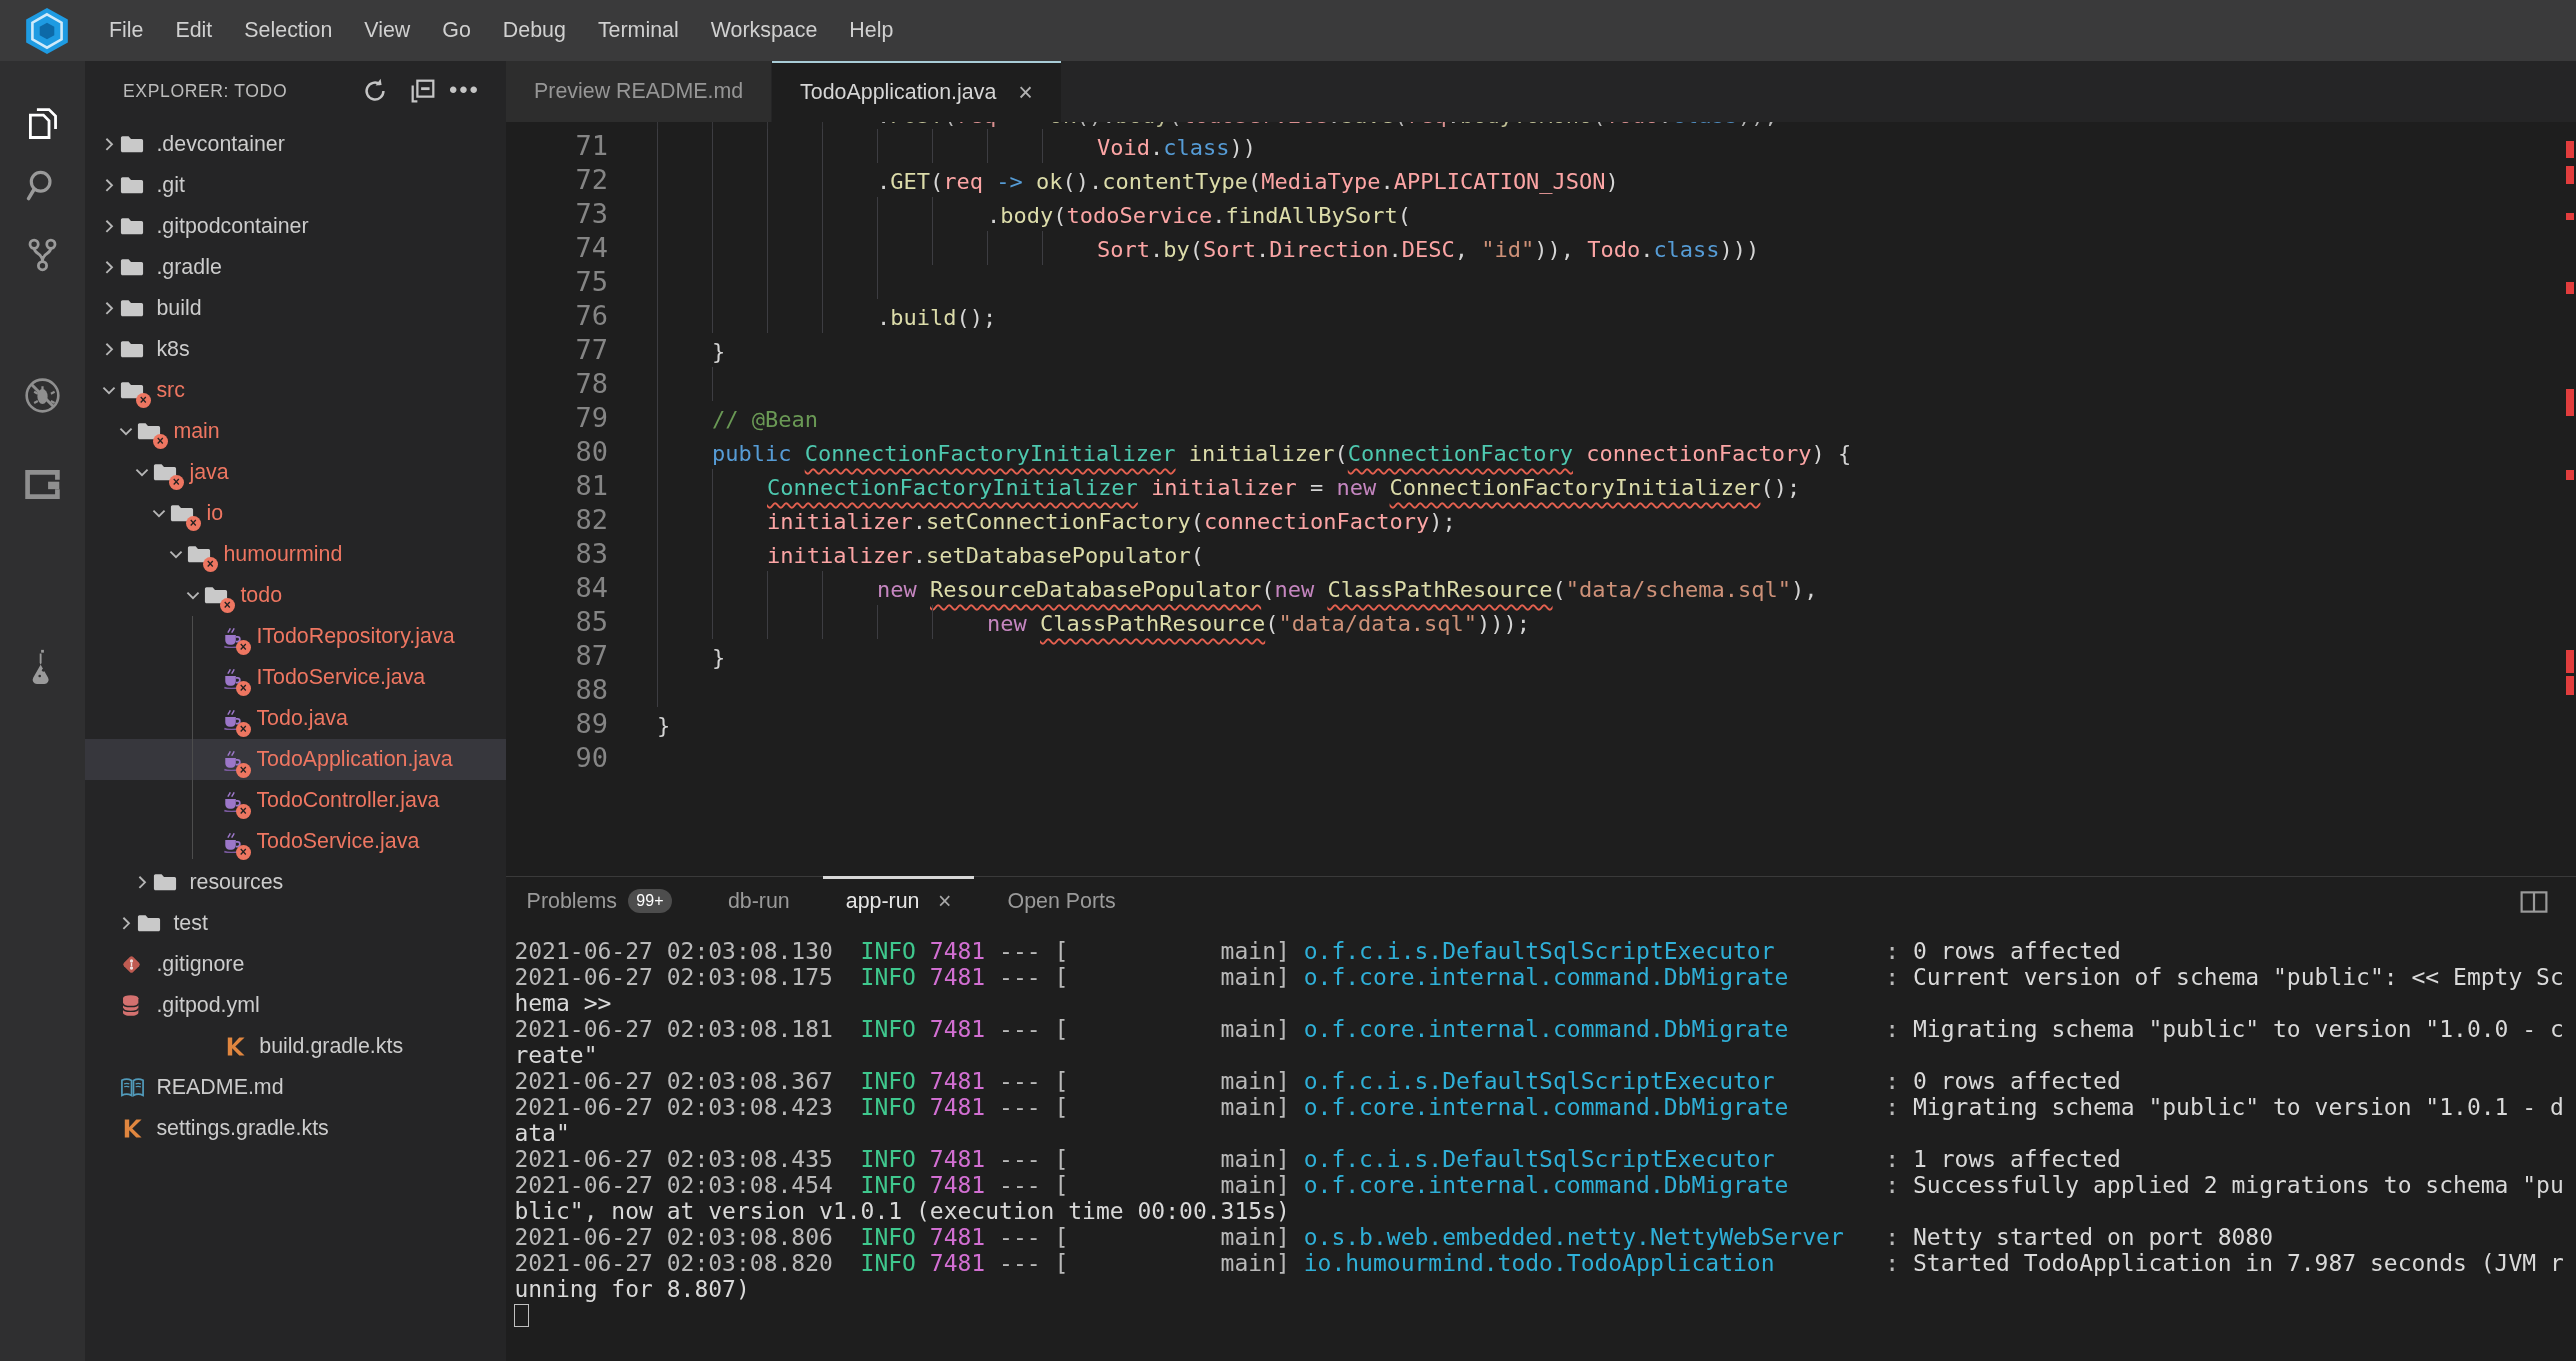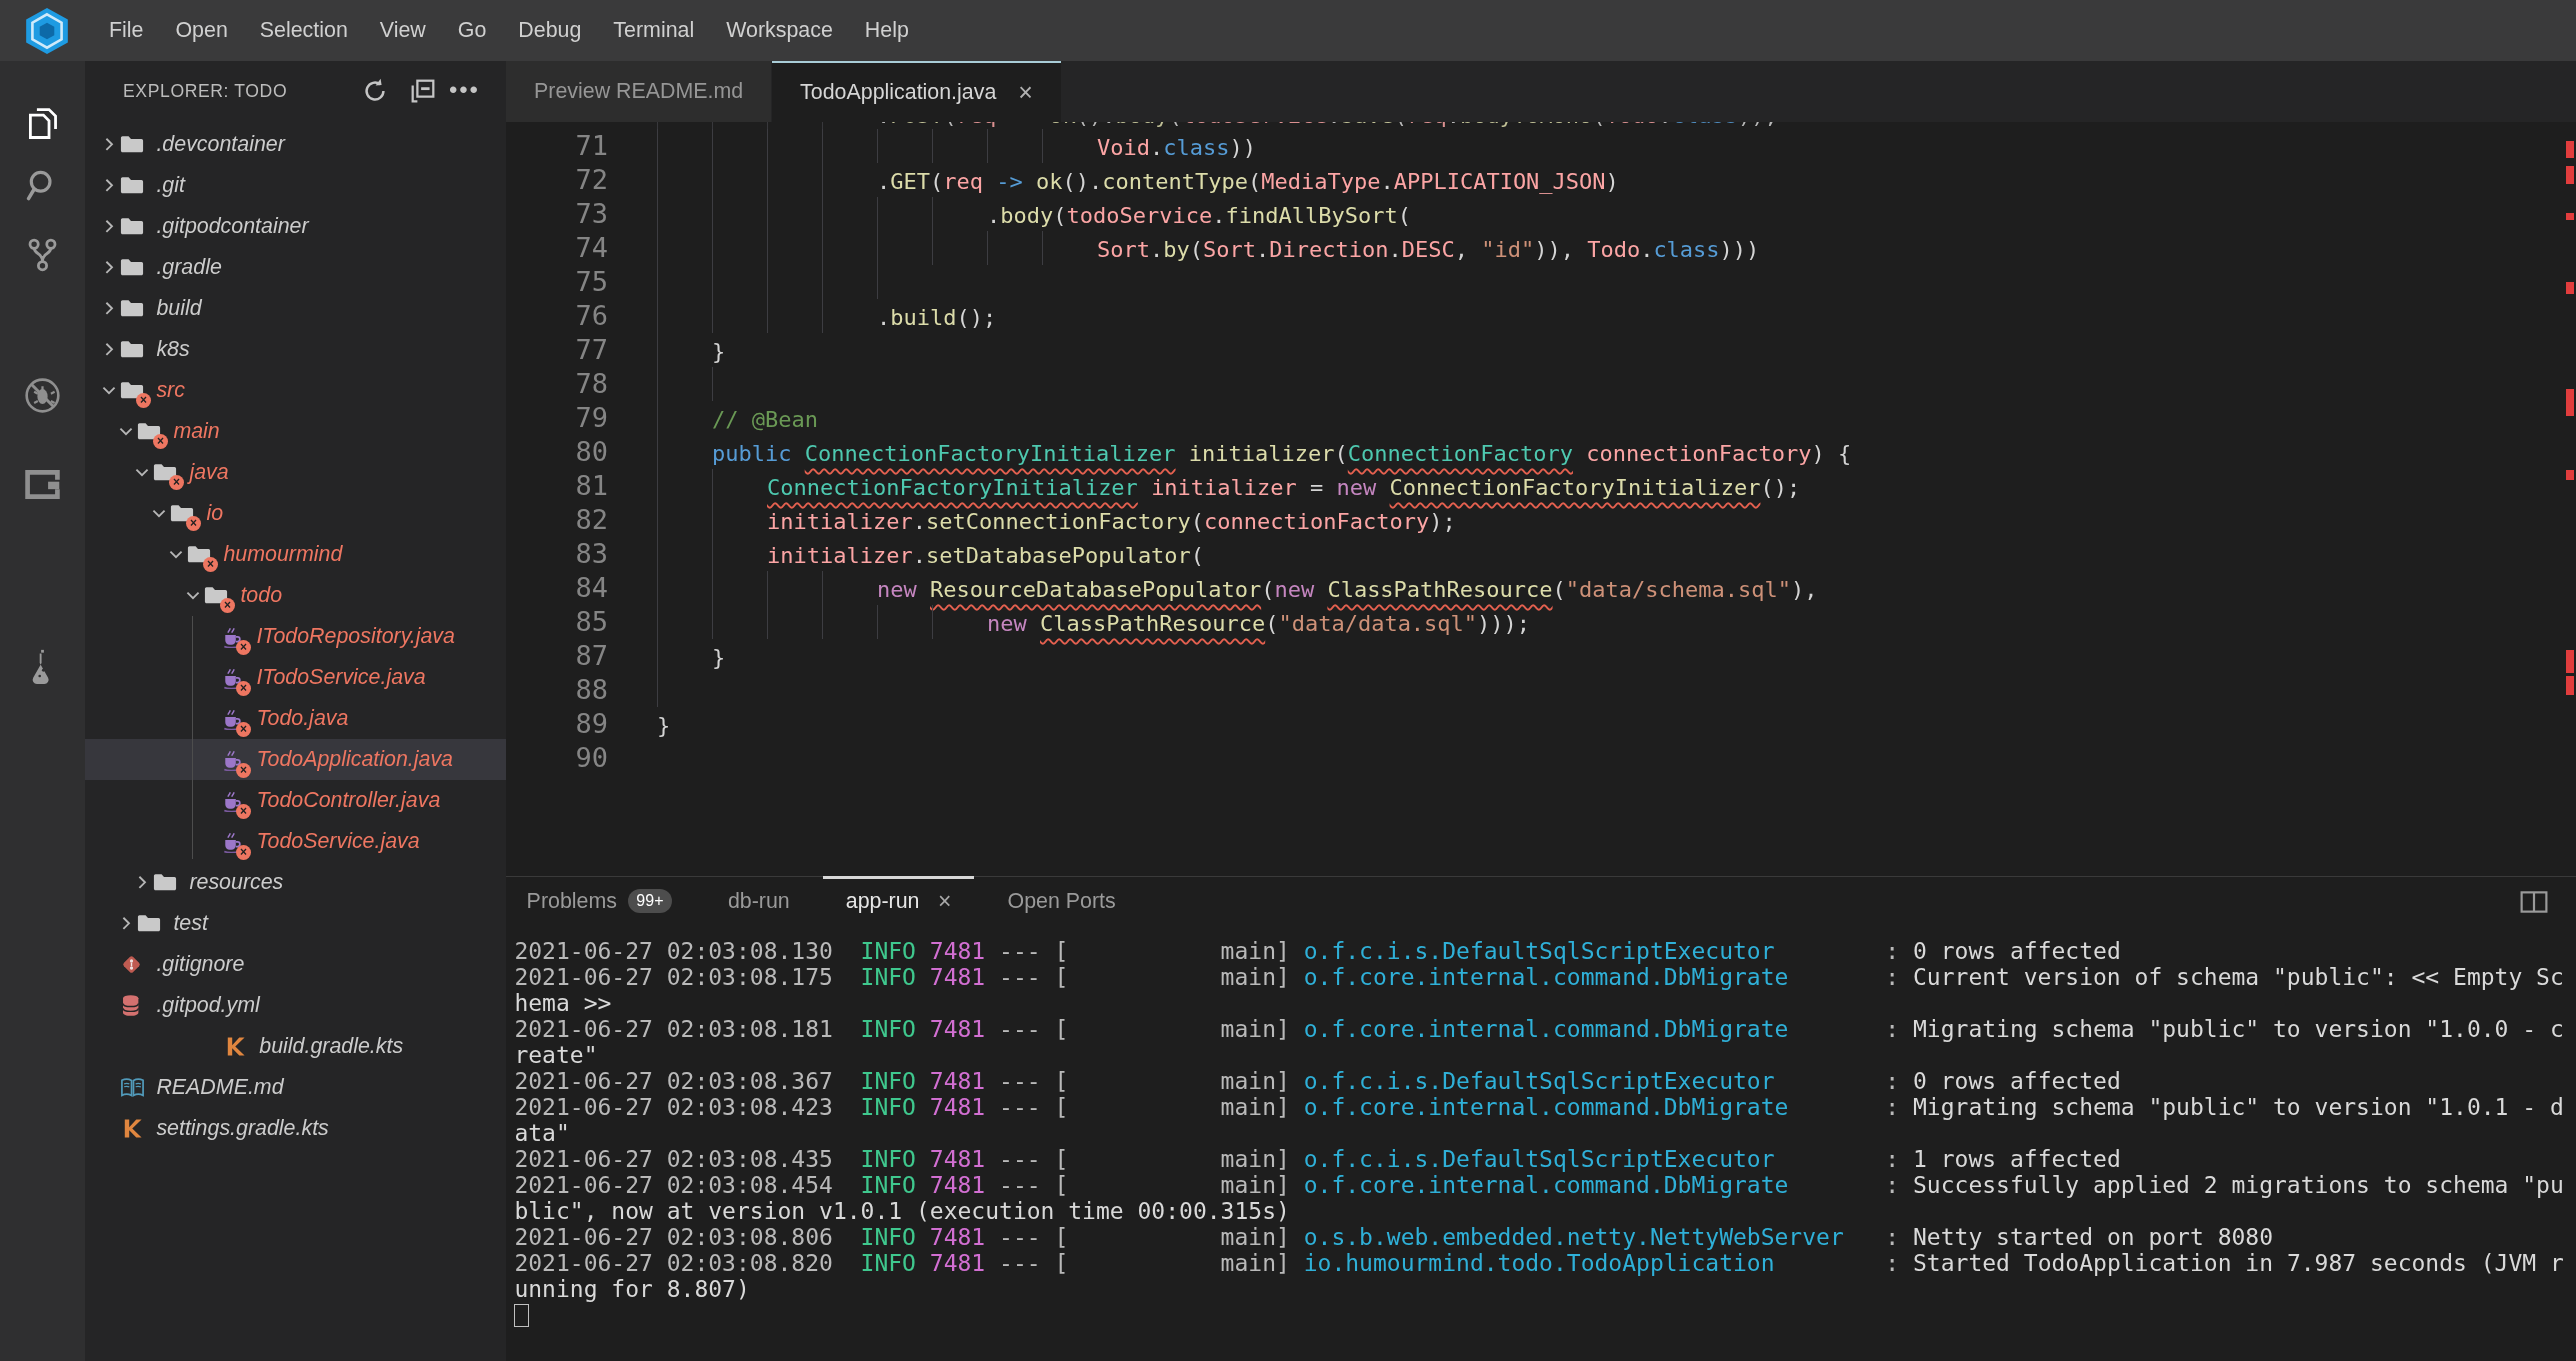--- a/index.html
+++ b/index.html
@@ -12,21 +12,21 @@
 
   
   #activitybar{position:absolute;left:0;top:61px;width:85px;height:1300px;background:#2f2f30;}
   .act-icon{position:absolute;left:22px;width:41px;height:41px;}
 
   
   #sidebar{position:absolute;left:85px;top:61px;width:421px;height:1300px;background:#252526;overflow:hidden;}
   #sb-title{position:absolute;left:38px;top:19.5px;font-size:17.6px;color:#bcbcbc;letter-spacing:0.6px;white-space:nowrap;}
   .sb-tool{position:absolute;top:15px;width:30px;height:30px;color:#c5c5c5;text-align:center;}
   #tree{position:absolute;top:63px;left:0;width:421px;}
-  .row{height:41px;display:flex;align-items:center;font-style:italic;}
+  .row{height:41px;display:flex;align-items:center;}
   .row.sel{background:#37373d;}
   .chev{width:22px;flex:0 0 22px;display:flex;align-items:center;justify-content:center;}
   .chev.open{transform:rotate(90deg);}
   .spc{width:22px;flex:0 0 22px;}
   .icohold{width:28px;flex:0 0 28px;position:relative;display:flex;align-items:center;justify-content:flex-start;}
   .err-badge{position:absolute;right:-2.8px;bottom:-7.4px;width:15px;height:15px;border-radius:50%;
     background:#ee7661;color:#222;font-size:12px;font-weight:bold;line-height:14px;text-align:center;}
   .row .lbl{margin-left:8.4px;font-size:21.4px;color:#cccccc;white-space:nowrap;}
   .row.err .lbl{color:#ee7661;}
   #guide{position:absolute;left:107px;top:555px;width:0.9px;height:243px;background:#4d4d4d;}
@@ -71,21 +71,21 @@
 <body>
 
 <div id="titlebar">
   <svg id="logo" viewBox="0 0 48 48">
     <polygon points="24,2 44,13 44,35 24,46 4,35 4,13" fill="#1e9be2"></polygon>
     <polygon points="24,8 38,16 38,32 24,40 10,32 10,16" fill="none" stroke="#cfeafa" stroke-width="2.5"></polygon>
     <polygon points="24,16 31,20 31,28 24,32 17,28 17,20" fill="#0d6aa8"></polygon>
   </svg>
   <div id="menubar" style="display: flex;">
       <div class="menu-item">File</div>
-      <div class="menu-item">Open</div>
+      <div class="menu-item">Edit</div>
       <div class="menu-item">Selection</div>
       <div class="menu-item">View</div>
       <div class="menu-item">Go</div>
       <div class="menu-item">Debug</div>
       <div class="menu-item">Terminal</div>
       <div class="menu-item">Workspace</div>
       <div class="menu-item">Help</div>
     </div>
 </div>
 

